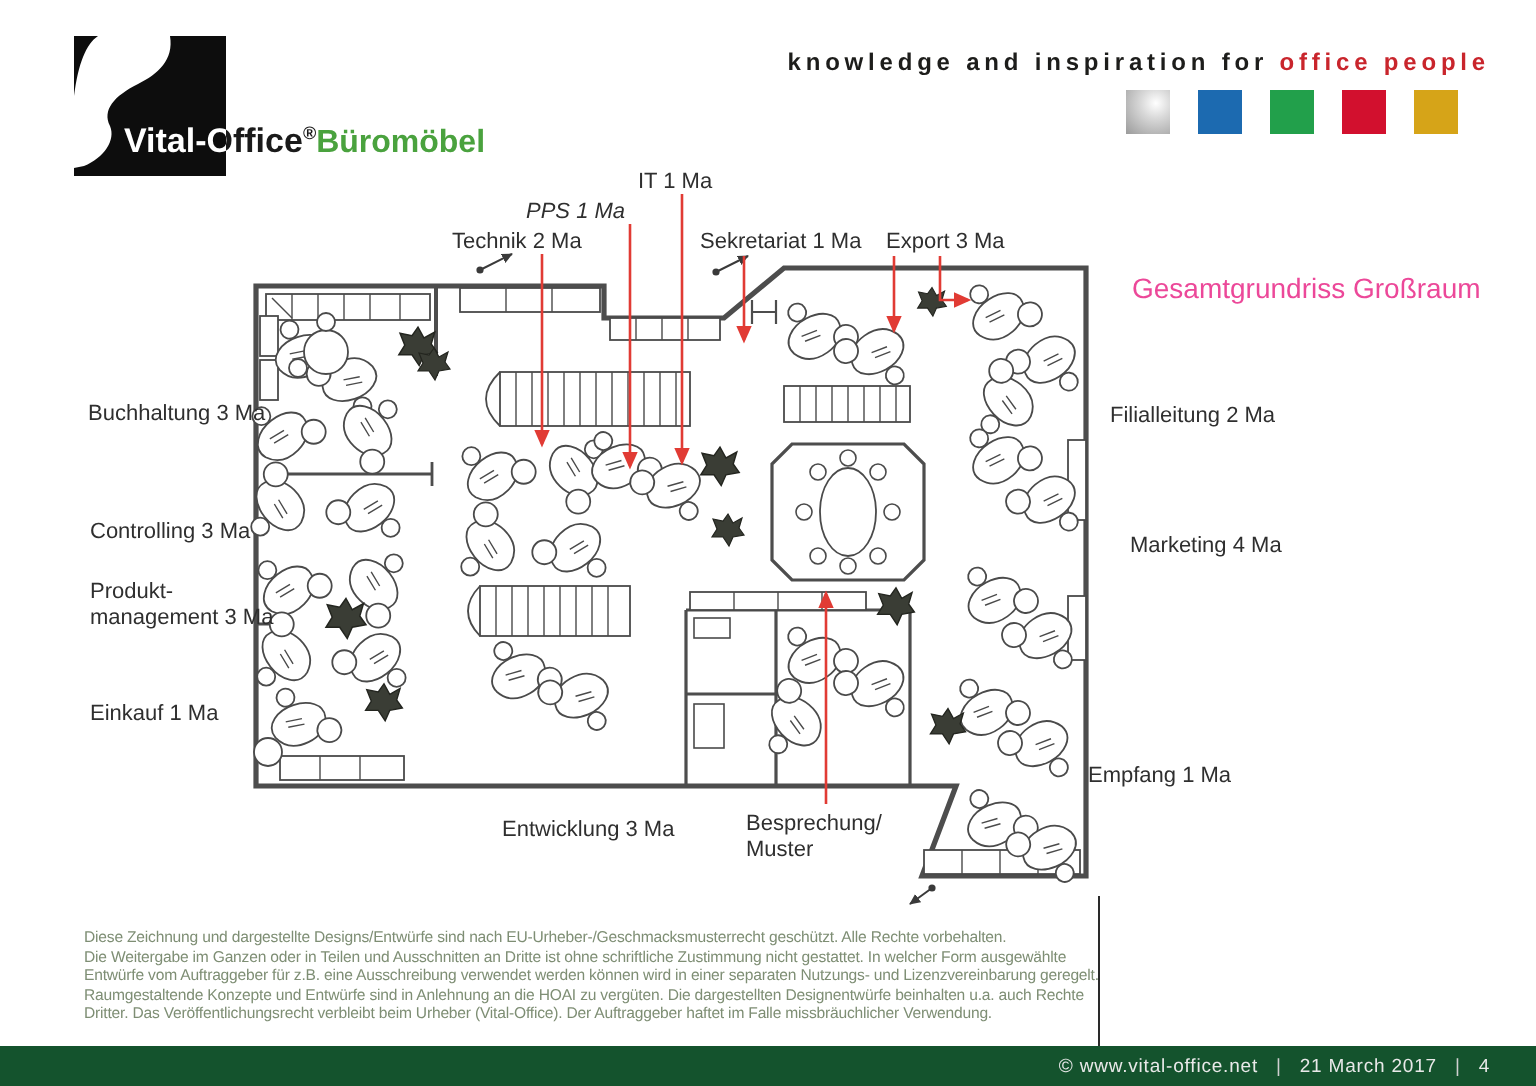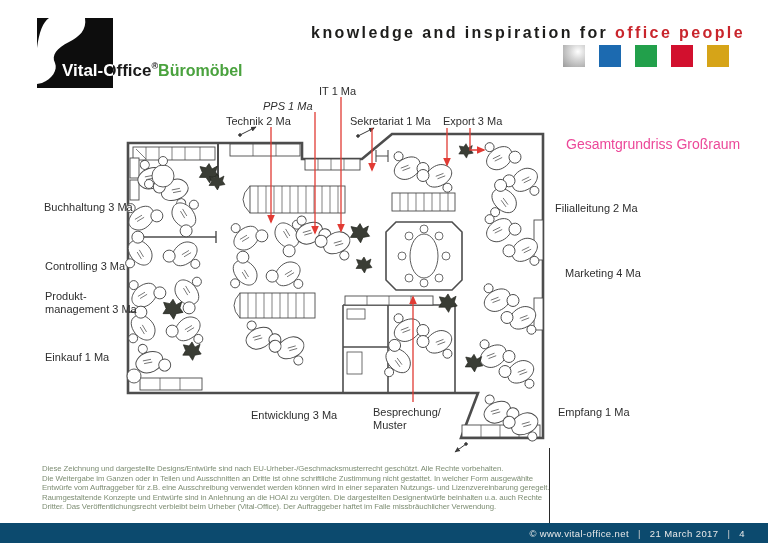--- a/index.html
+++ b/index.html
@@ -8,39 +8,39 @@
     font-family:"Liberation Sans", sans-serif;overflow:hidden;
   }
   
   .logo-box{position:absolute;left:37px;top:18px;width:76px;height:70px;background:#0d0d0d;}
   .brand-line{position:absolute;left:62px;top:61px;white-space:nowrap;font-size:17px;font-weight:bold;color:#1a1a1a;}
   .brand-line .reg{font-size:9px;vertical-align:super;font-weight:bold;}
   .brand-line .product{color:#4aa23e;font-size:16px;}
   .brand-line.white-clip{color:#ffffff;clip-path:inset(0 calc(100% - 51px) 0 0);}
   .brand-line.white-clip .product{color:#ffffff;}
   .tagline{
-    position:absolute;top:24px;right:23px;font-size:16px;font-weight:600;
+    position:absolute;top:24px;right:23px;font-size:12px;font-weight:600;
     letter-spacing:2.4px;color:#1d1d1b;white-space:nowrap;
   }
   .tagline .red{color:#c9252c;}
   .squares{position:absolute;top:45px;left:563px;display:flex;gap:14px;}
   .sq{width:22px;height:22px;}
   .sq.silver{background:radial-gradient(circle at 68% 30%, #ffffff 0%, #d9d9d9 35%, #9a9a9a 100%);}
   .sq.blue{background:#1c6ab0;}
   .sq.green{background:#22a04b;}
   .sq.red{background:#d2102e;}
   .sq.gold{background:#d6a418;}
   
   .plan-title{position:absolute;left:566px;top:136px;font-size:14px;color:#ec4899;}
   .callout{position:absolute;font-size:11px;color:#2f2f2f;white-space:nowrap;line-height:13px;}
   
   .disclaimer{position:absolute;left:42px;top:464px;width:512px;font-size:7.8px;line-height:9.6px;color:#7e8e74;letter-spacing:-0.1px;}
   .vdivider{position:absolute;left:549px;top:448px;width:1px;height:75px;background:#2a2a2a;}
   .footer{
-    position:absolute;left:0;top:523px;width:768px;height:20px;background:#0c4a6e;
+    position:absolute;left:0;top:523px;width:768px;height:20px;background:#14532d;
     display:flex;align-items:center;justify-content:flex-end;padding-right:23px;box-sizing:border-box;
     color:#e9e9e9;font-size:9.5px;letter-spacing:0.4px;white-space:nowrap;
   }
   .footer .sep{margin:0 9px;color:#cfcfcf;}
   .plan-svg{position:absolute;left:0;top:0;}
 </style>
 </head>
 <body>
 
 <div class="page">
@@ -232,21 +232,21 @@
   <div class="callout" style="left:44px;top:201px;">Buchhaltung 3 Ma</div>
   <div class="callout" style="left:45px;top:260px;">Controlling 3 Ma</div>
   <div class="callout" style="left:45px;top:290px;">
     <div>Produkt-</div>
     <div>management 3 Ma</div>
   </div>
   <div class="callout" style="left:45px;top:351px;">Einkauf 1 Ma</div>
 
   <div class="callout" style="left:555px;top:202px;">Filialleitung 2 Ma</div>
   <div class="callout" style="left:557px;top:267px;padding-left:8px;">Marketing 4 Ma</div>
-  <div class="callout" style="left:558px;top:382px;margin-top:24px;">Empfang 1 Ma</div>
+  <div class="callout" style="left:544px;top:382px;">Empfang 1 Ma</div>
 
   <div class="callout" style="left:239px;top:409px;margin-left:12px;">Entwicklung 3 Ma</div>
   <div class="callout" style="left:373px;top:406px;">
     <div>Besprechung/</div>
     <div>Muster</div>
   </div>
 
   <div class="disclaimer">
     <div>Diese Zeichnung und dargestellte Designs/Entwürfe sind nach EU-Urheber-/Geschmacksmusterrecht geschützt. Alle Rechte vorbehalten.</div>
     <div>Die Weitergabe im Ganzen oder in Teilen und Ausschnitten an Dritte ist ohne schriftliche Zustimmung nicht gestattet. In welcher Form ausgewählte</div>

